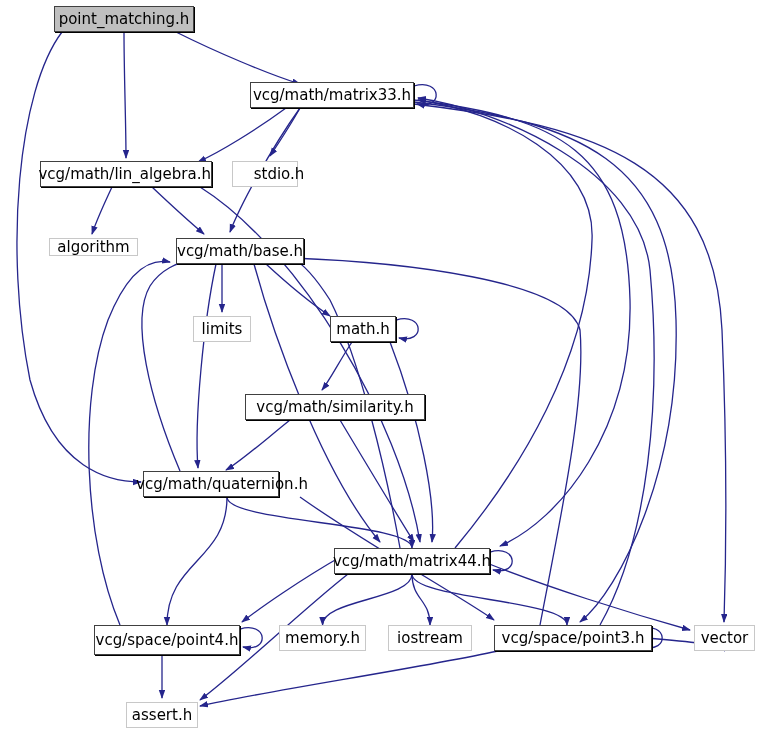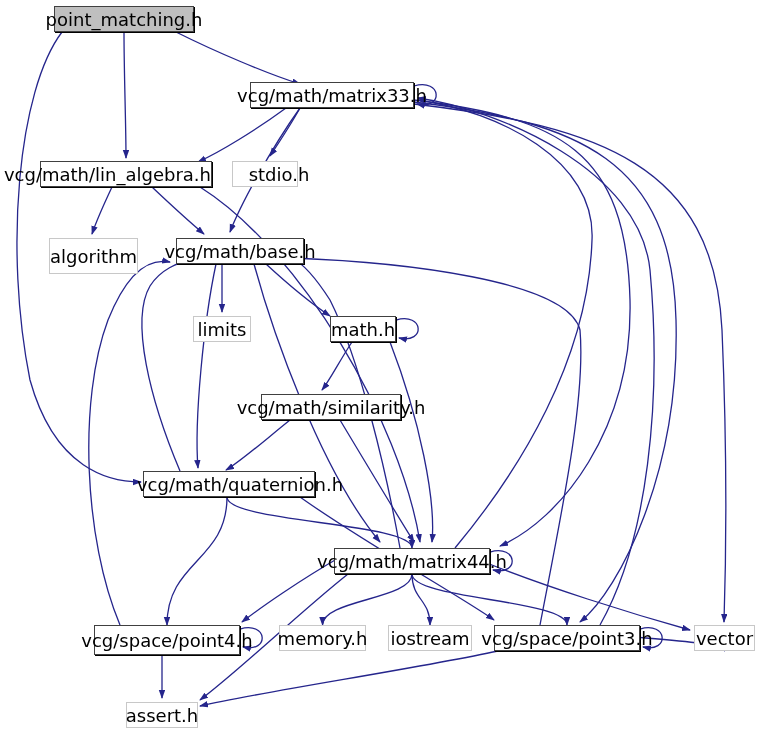--- a/index.html
+++ b/index.html
@@ -3,21 +3,21 @@
 <meta charset="utf-8">
 <title>point_matching.h include dependency graph</title>
 <style>
   html,body{margin:0;padding:0;background:#ffffff;}
   body{width:761px;height:736px;overflow:hidden;
        font-family:"DejaVu Sans","Liberation Sans",sans-serif;}
   #graph{position:relative;width:761px;height:736px;}
   svg#edges{position:absolute;left:0;top:0;width:761px;height:736px;}
   .node{position:absolute;box-sizing:border-box;display:flex;
         align-items:center;justify-content:center;white-space:nowrap;
-        font-size:18px;color:#000000;background:#ffffff;}
+        font-size:15px;color:#000000;background:#ffffff;}
   .node.dark{border:1px solid #404040;box-shadow:1px 1px 0 0 #000000;}
   .node.light{border:1px solid #c8c8c8;}
   .node.root{border:1px solid #404040;background:#bfbfbf;
              box-shadow:1px 1px 0 0 #000000;}
   .node span{pointer-events:none;}
 </style>
 </head>
 <body>
 
 <div id="graph">
@@ -84,61 +84,61 @@
   </div>
 
   <div class="node dark" style="left:40px;top:161px;width:172px;height:26px;justify-content:flex-end;">
     <span>vcg/math/lin_algebra.h</span>
   </div>
 
   <div class="node light" style="left:232px;top:161px;width:66px;height:26px;padding-left:28px;">
     <span>stdio.h</span>
   </div>
 
-  <div class="node light" style="left:49px;top:238px;width:89px;height:36px;">
+  <div class="node light" style="left:49px;top:238px;width:89px;height:18px;">
     <span>algorithm</span>
   </div>
 
   <div class="node dark" style="left:160px;top:238px;width:128px;height:26px;margin-left:16px;">
     <span>vcg/math/base.h</span>
   </div>
 
   <div class="node light" style="left:193px;top:316px;width:58px;height:26px;">
     <span>limits</span>
   </div>
 
   <div class="node dark" style="left:330px;top:316px;width:66px;height:26px;">
     <span>math.h</span>
   </div>
 
-  <div class="node dark" style="left:245px;top:394px;width:140px;height:26px;margin-left:16px;">
+  <div class="node dark" style="left:245px;top:394px;width:180px;height:26px;">
     <span>vcg/math/similarity.h</span>
   </div>
 
-  <div class="node dark" style="left:143px;top:471px;width:172px;height:26px;padding-left:22px;">
+  <div class="node dark" style="left:143px;top:471px;width:136px;height:26px;padding-left:22px;">
     <span>vcg/math/quaternion.h</span>
   </div>
 
   <div class="node dark" style="left:334px;top:548px;width:156px;height:26px;">
     <span>vcg/math/matrix44.h</span>
   </div>
 
   <div class="node dark" style="left:94px;top:625px;width:146px;height:30px;">
     <span>vcg/space/point4.h</span>
   </div>
 
   <div class="node light" style="left:279px;top:625px;width:87px;height:26px;">
     <span>memory.h</span>
   </div>
 
   <div class="node light" style="left:388px;top:625px;width:84px;height:26px;">
     <span>iostream</span>
   </div>
 
-  <div class="node dark" style="left:494px;top:625px;width:146px;height:26px;">
+  <div class="node dark" style="left:494px;top:625px;width:158px;height:26px;">
     <span>vcg/space/point3.h</span>
   </div>
 
   <div class="node light" style="left:694px;top:625px;width:61px;height:26px;align-items:center;">
     <span>vector</span>
   </div>
 
   <div class="node light" style="left:126px;top:702px;width:72px;height:26px;">
     <span>assert.h</span>
   </div>

